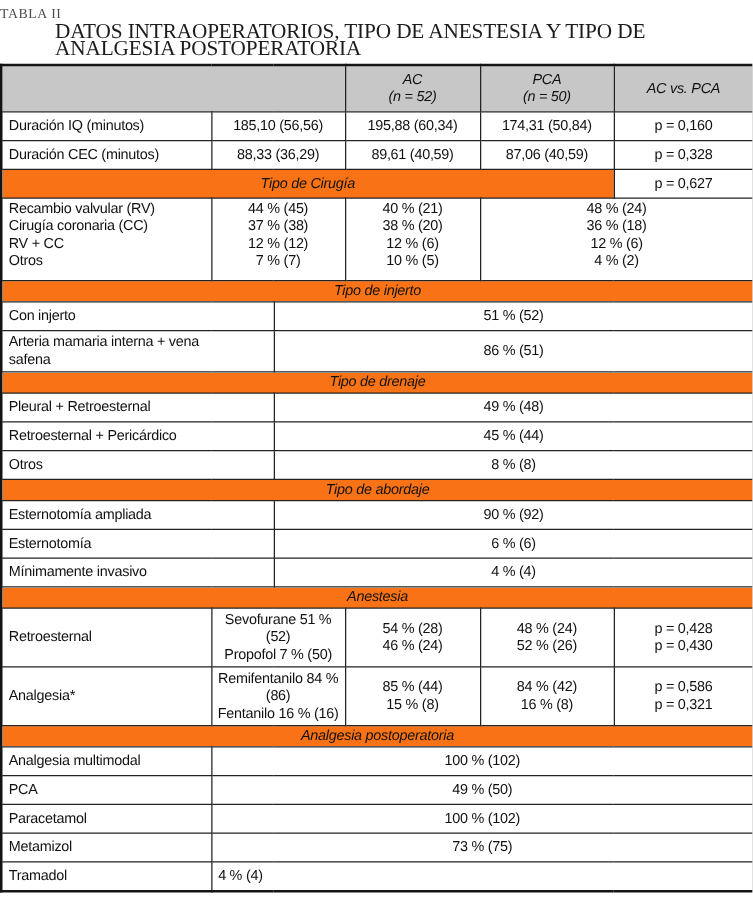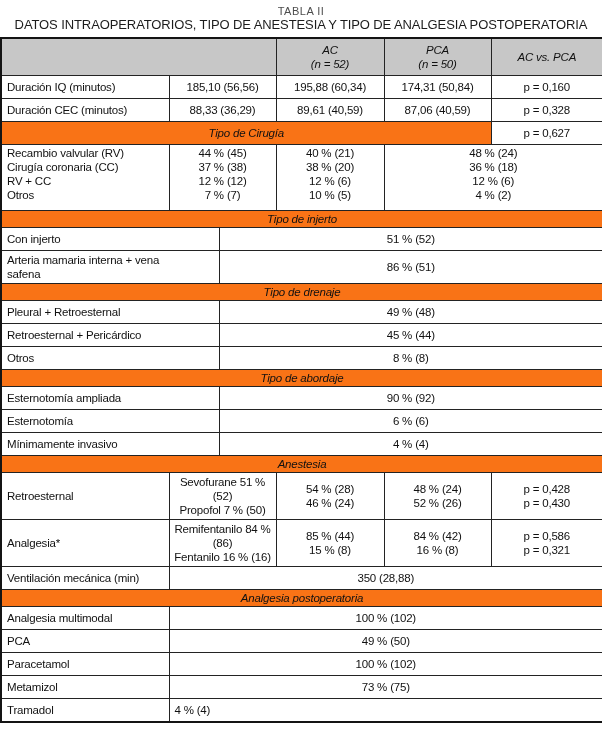--- a/index.html
+++ b/index.html
@@ -1,23 +1,23 @@
 <!DOCTYPE html>
 <html><head>
 <meta charset="utf-8">
 <style>
   html,body{margin:0;padding:0;background:#fff;}
   .page{
     width:602px;height:733px;box-sizing:border-box;
     font-family:"Liberation Sans",sans-serif;color:#1a1a1a;
     padding-top:5px;overflow:hidden;background:#fff;
   }
-  .titles{text-align:center;margin-bottom:5px;}
+  .titles{margin-bottom:5px;font-family:Liberation Serif, serif;}
   .t1{font-size:11px;line-height:13px;color:#4d4d4d;letter-spacing:.5px;}
-  .t2{font-size:13px;line-height:14px;color:#1c1c1c;letter-spacing:-0.1px;}
+  .t2{font-size:17px;line-height:14px;color:#1c1c1c;letter-spacing:-0.1px;padding-left:44px;}
   table.grid{
     border-collapse:collapse;table-layout:fixed;width:602px;
     font-size:11.5px;line-height:14px;letter-spacing:-0.2px;color:#111;
     border:2px solid #141414;
   }
   td{border:1px solid #232323;padding:2px 5px;vertical-align:middle;height:18px;overflow:hidden;}
   td.sec{background:#f97316;font-style:italic;text-align:center;height:11px;padding:1px 4px;}
   td.gray{background:#c7c7c7;}
   .c{text-align:center;}
   .i{font-style:italic;}
@@ -196,24 +196,20 @@
         <td class="c">
           <div>84 % (42)</div>
           <div>16 % (8)</div>
         </td>
         <td class="c">
           <div>p = 0,586</div>
           <div>p = 0,321</div>
         </td>
       </tr>
 
-      <tr>
-        <td>Ventilación mecánica (min)</td>
-        <td colspan="5" class="c">350 (28,88)</td>
-      </tr>
 
       <tr>
         <td colspan="6" class="sec">Analgesia postoperatoria</td>
       </tr>
 
       <tr>
         <td>Analgesia multimodal</td>
         <td colspan="5" class="c">100 % (102)</td>
       </tr>
       <tr>

